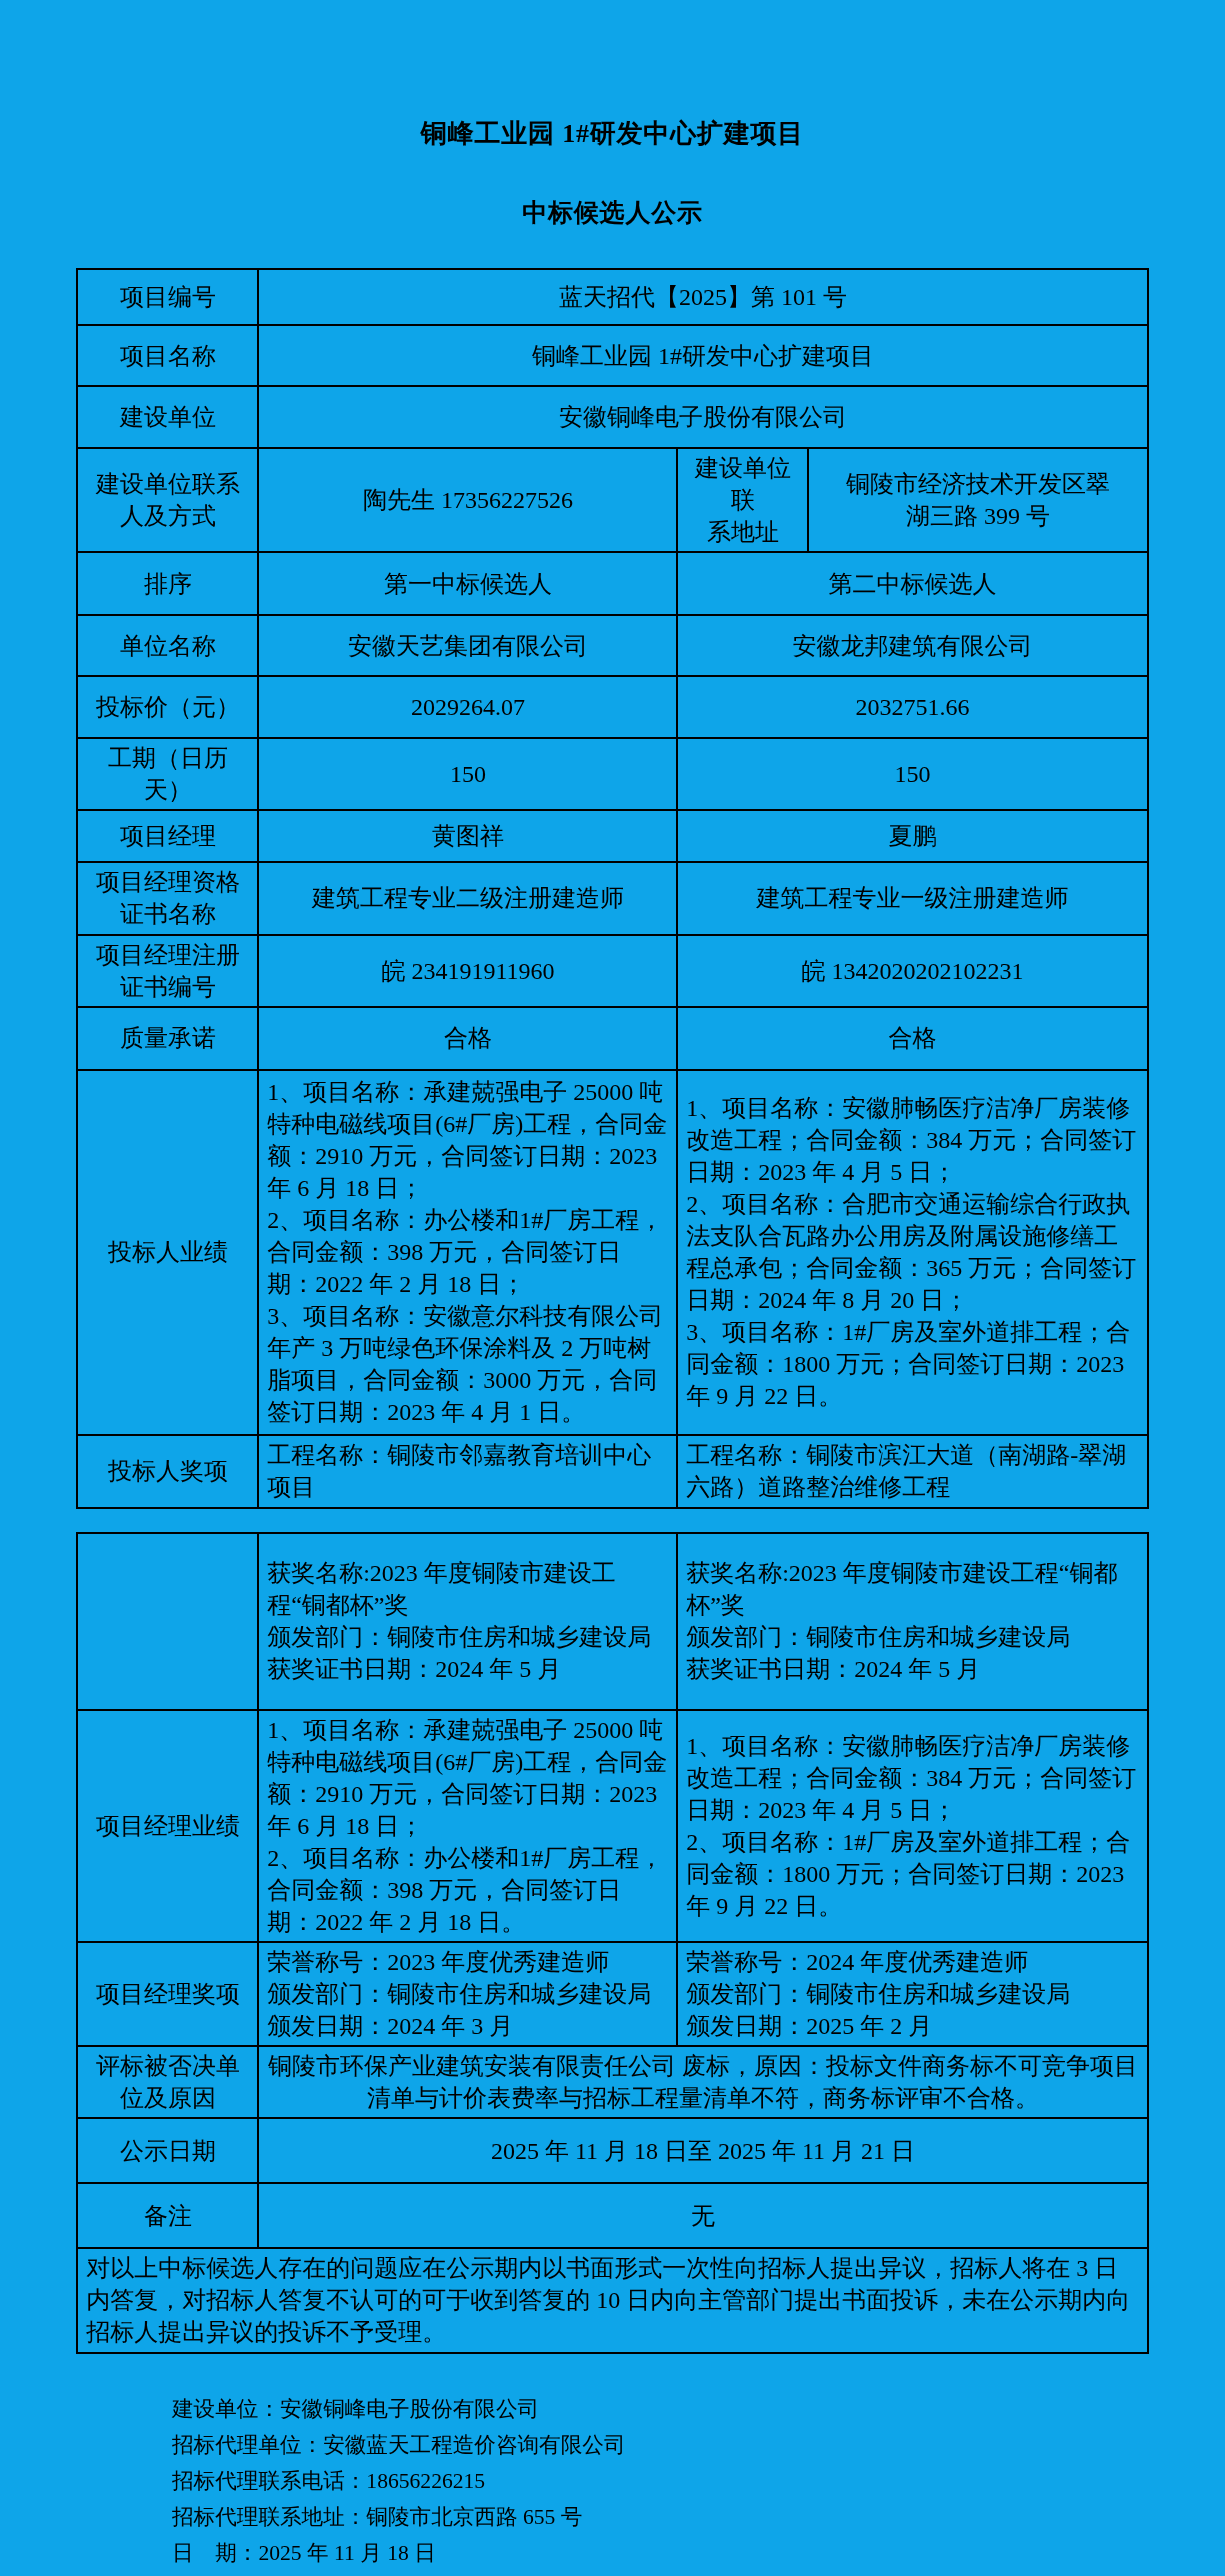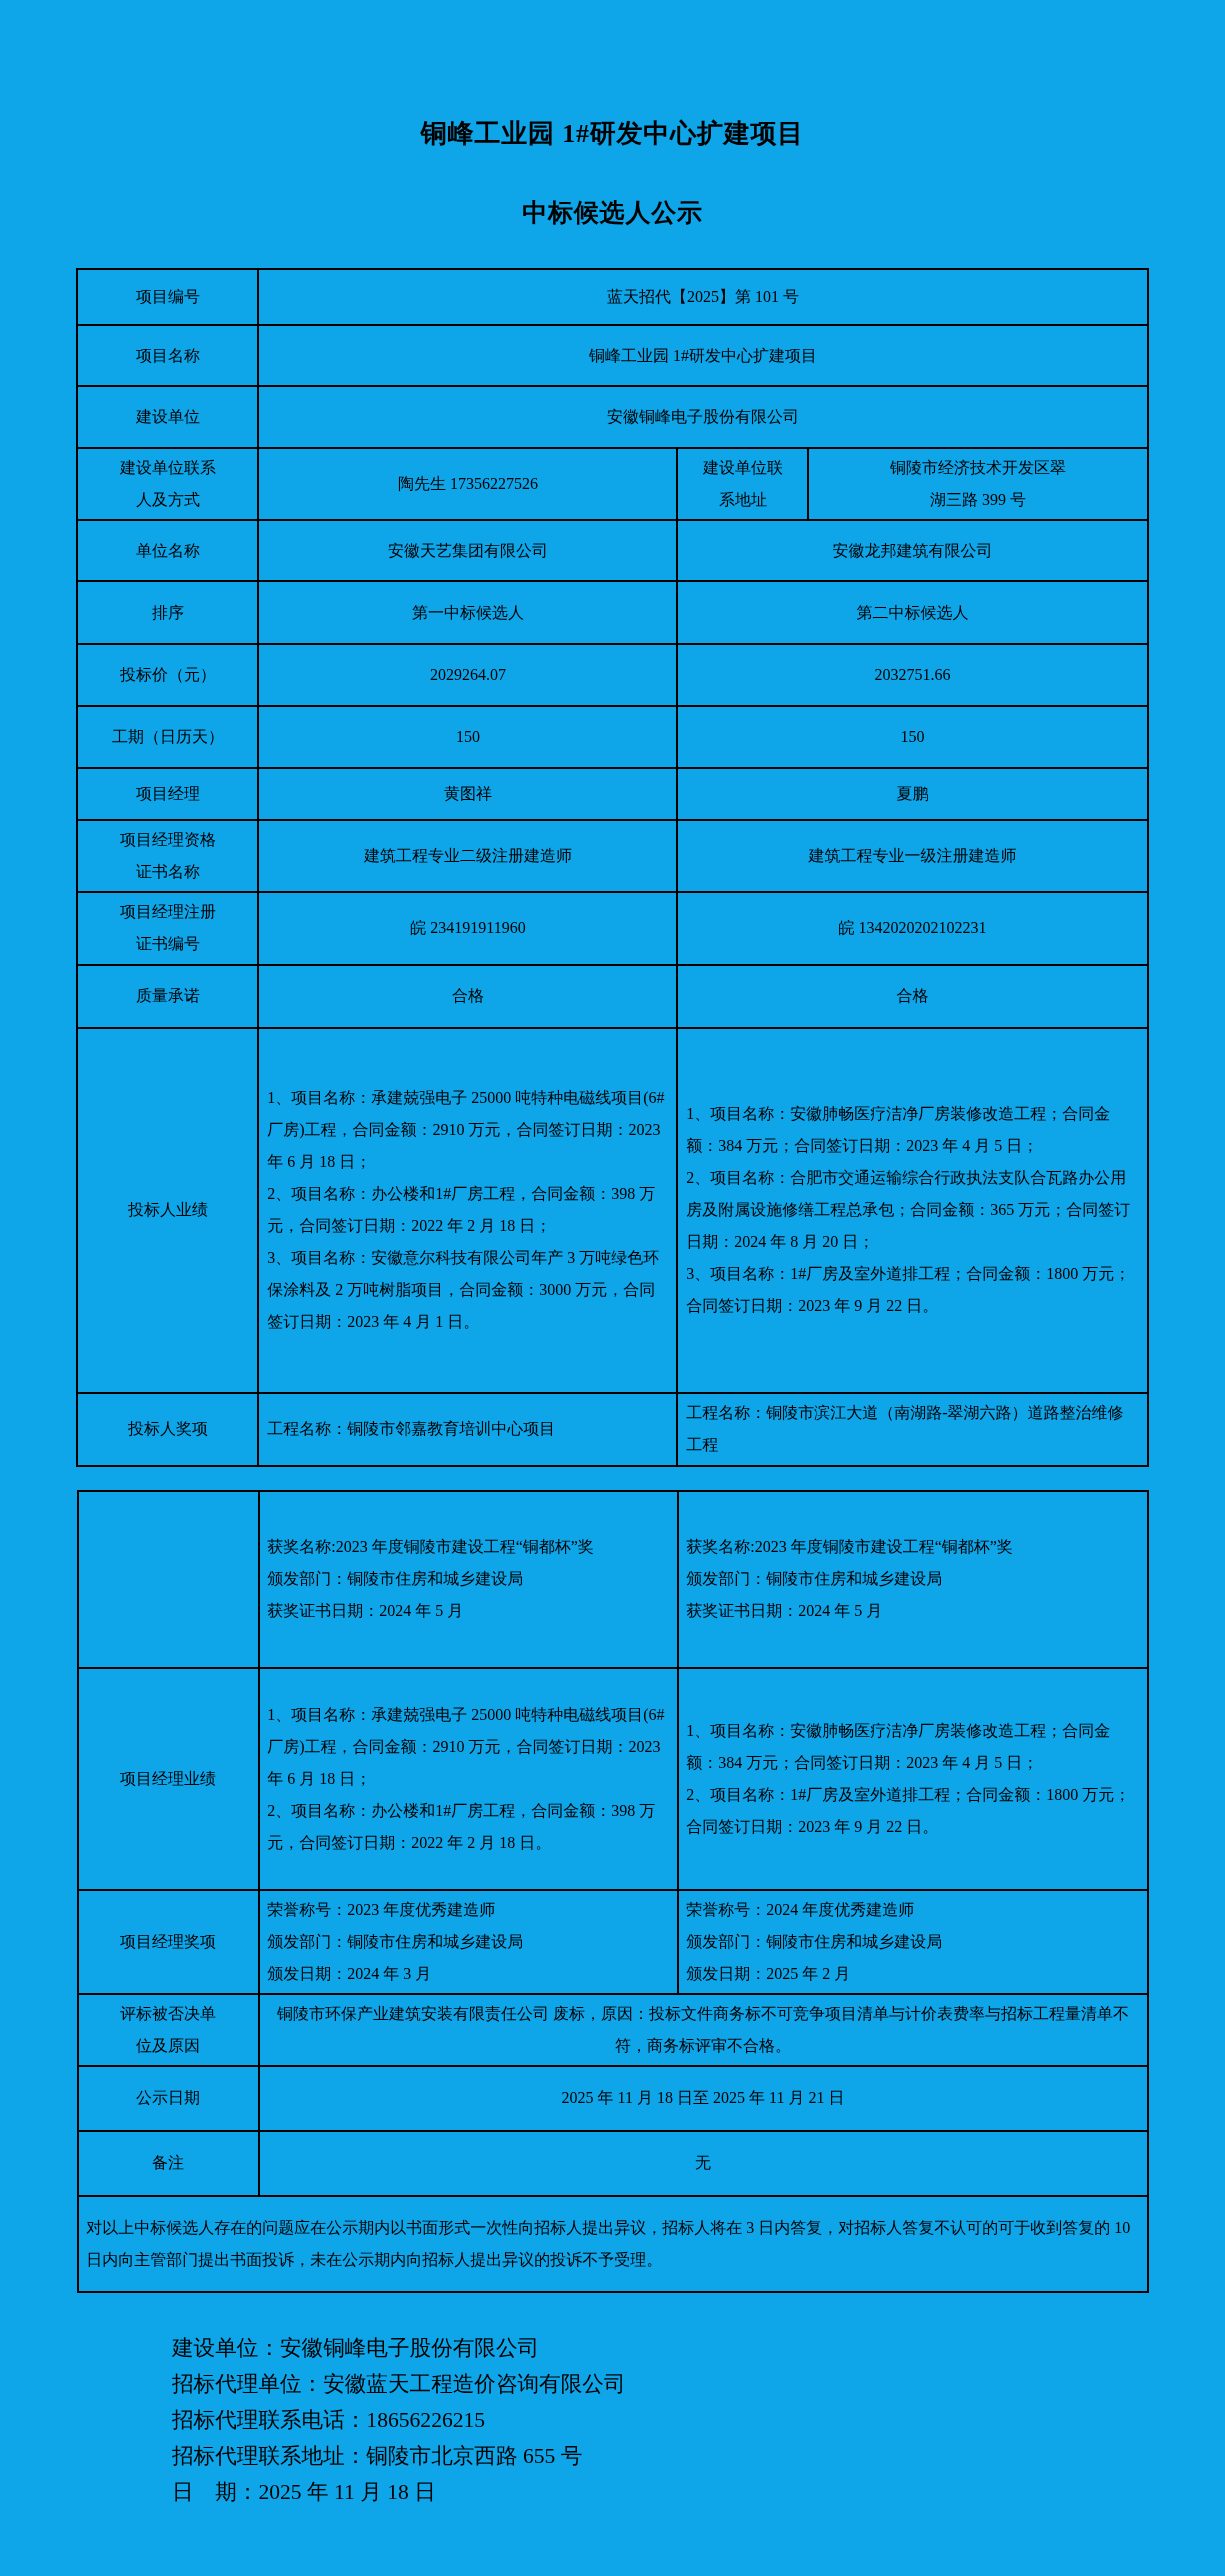--- a/index.html
+++ b/index.html
@@ -34,21 +34,21 @@
   }
   table.doc {
     border-collapse: collapse;
     table-layout: fixed;
     width: 1070px;
     margin: 39px auto 0 auto;
   }
   table.doc.second { margin-top: 23px; }
   table.doc td {
     border: 2.3px solid #000000;
-    font-size: 16px;
+    font-size: 24px;
     line-height: 32px;
     padding: 3.1px 7.7px;
     vertical-align: middle;
     white-space: pre-wrap;
     word-break: break-all;
   }
   td.lbl   { text-align: center; line-height: 31px; }
   td.ctr   { text-align: center; }
   td.lft   { text-align: left; }
   .footer {
@@ -91,29 +91,29 @@
     </tr>
     <tr style="height:70px">
       <td class="lbl">建设单位联系
 人及方式</td>
       <td class="ctr">陶先生 17356227526</td>
       <td class="lbl">建设单位联
 系地址</td>
       <td class="ctr">铜陵市经济技术开发区翠
 湖三路 399 号</td>
     </tr>
+    <tr style="height:63px">
+      <td class="lbl">排序</td>
+      <td class="ctr">第一中标候选人</td>
+      <td class="ctr" colspan="2">第二中标候选人</td>
+    </tr>
     <tr style="height:61px">
       <td class="lbl">单位名称</td>
       <td class="ctr">安徽天艺集团有限公司</td>
       <td class="ctr" colspan="2">安徽龙邦建筑有限公司</td>
-    </tr>
-    <tr style="height:63px">
-      <td class="lbl">排序</td>
-      <td class="ctr">第一中标候选人</td>
-      <td class="ctr" colspan="2">第二中标候选人</td>
     </tr>
     <tr style="height:62px">
       <td class="lbl">投标价（元）</td>
       <td class="ctr">2029264.07</td>
       <td class="ctr" colspan="2">2032751.66</td>
     </tr>
     <tr style="height:62px">
       <td class="lbl">工期（日历天）</td>
       <td class="ctr">150</td>
       <td class="ctr" colspan="2">150</td>

